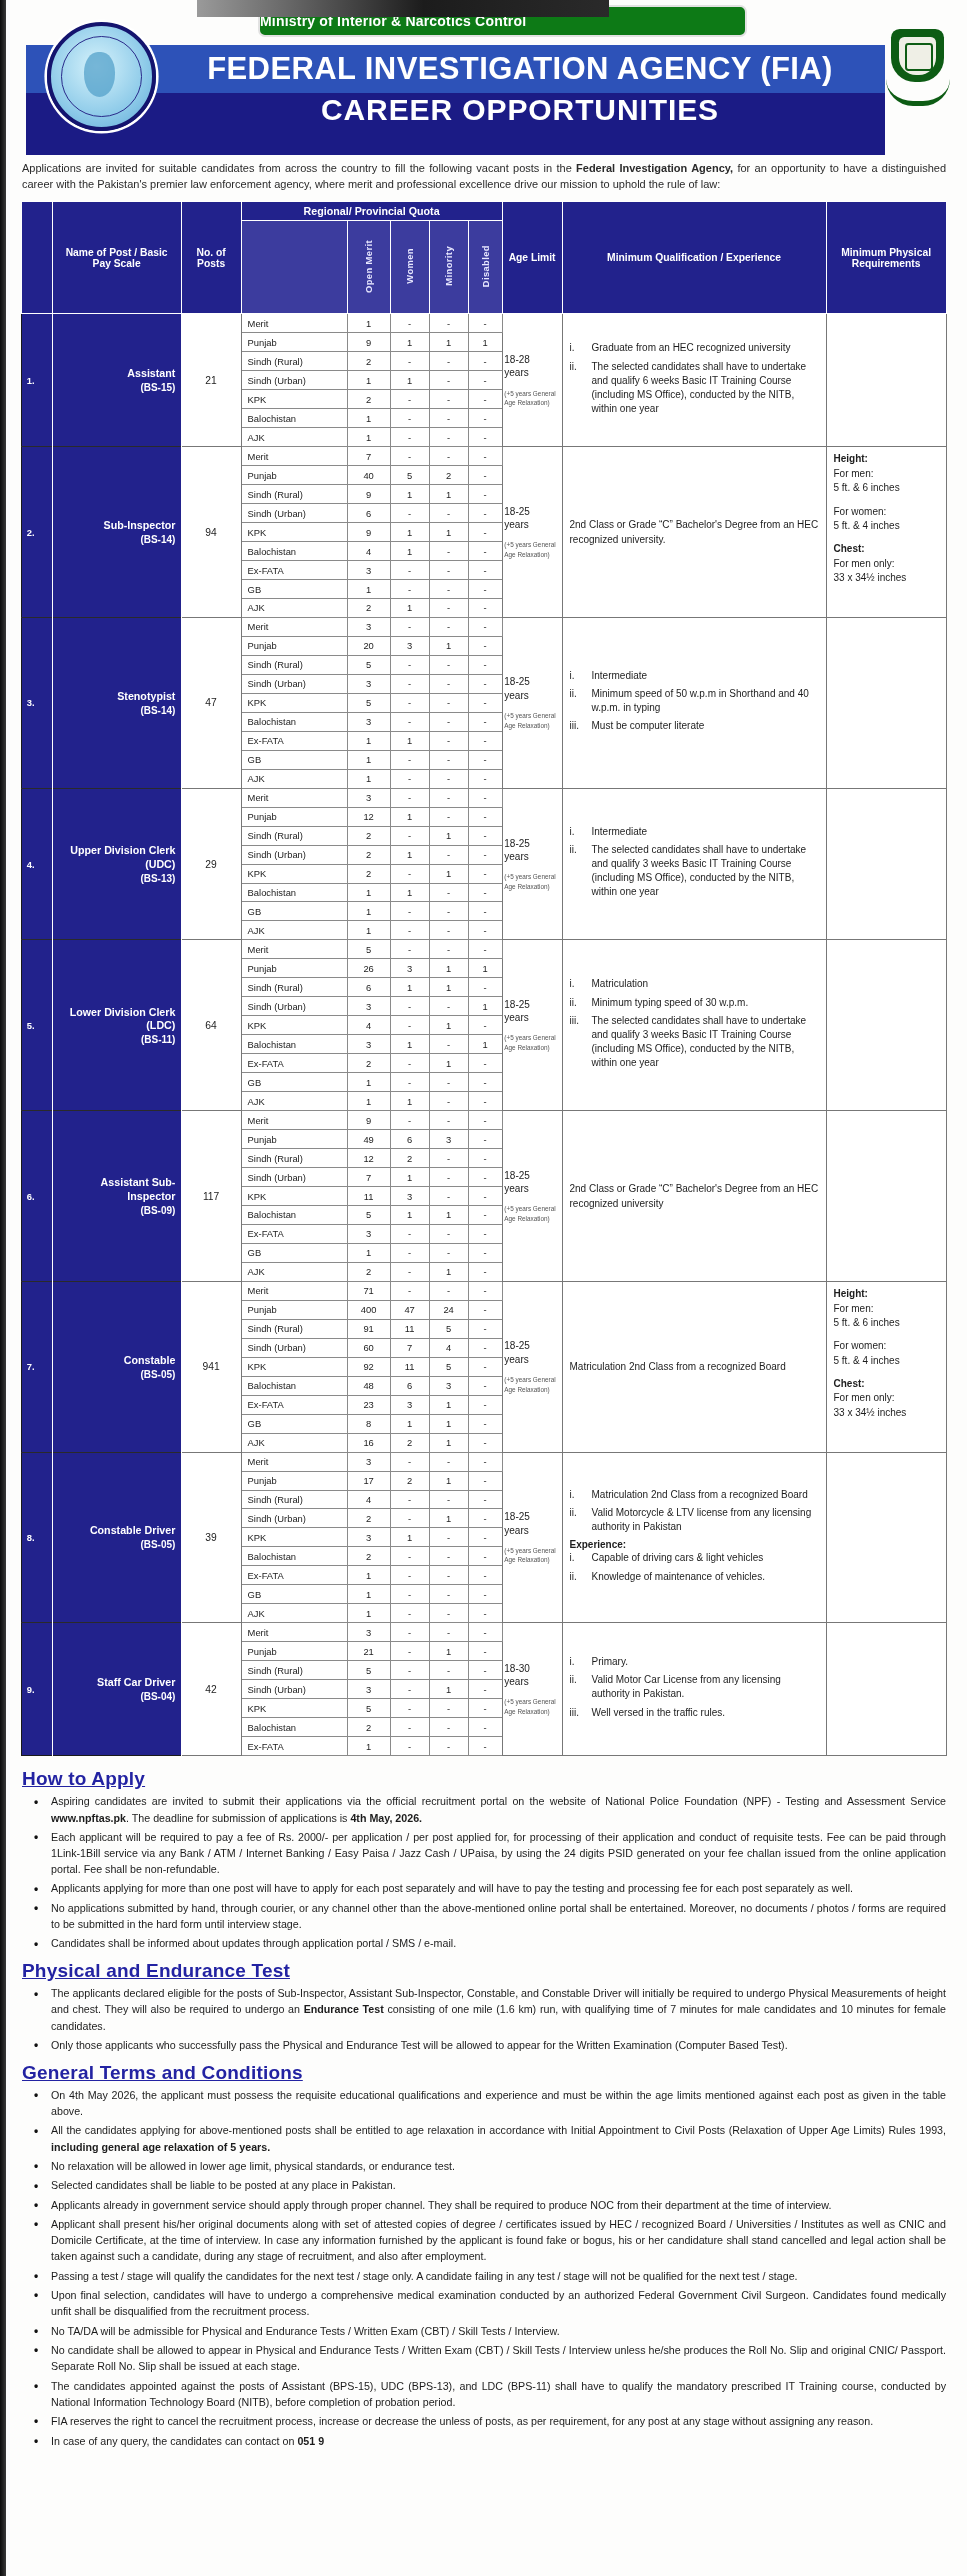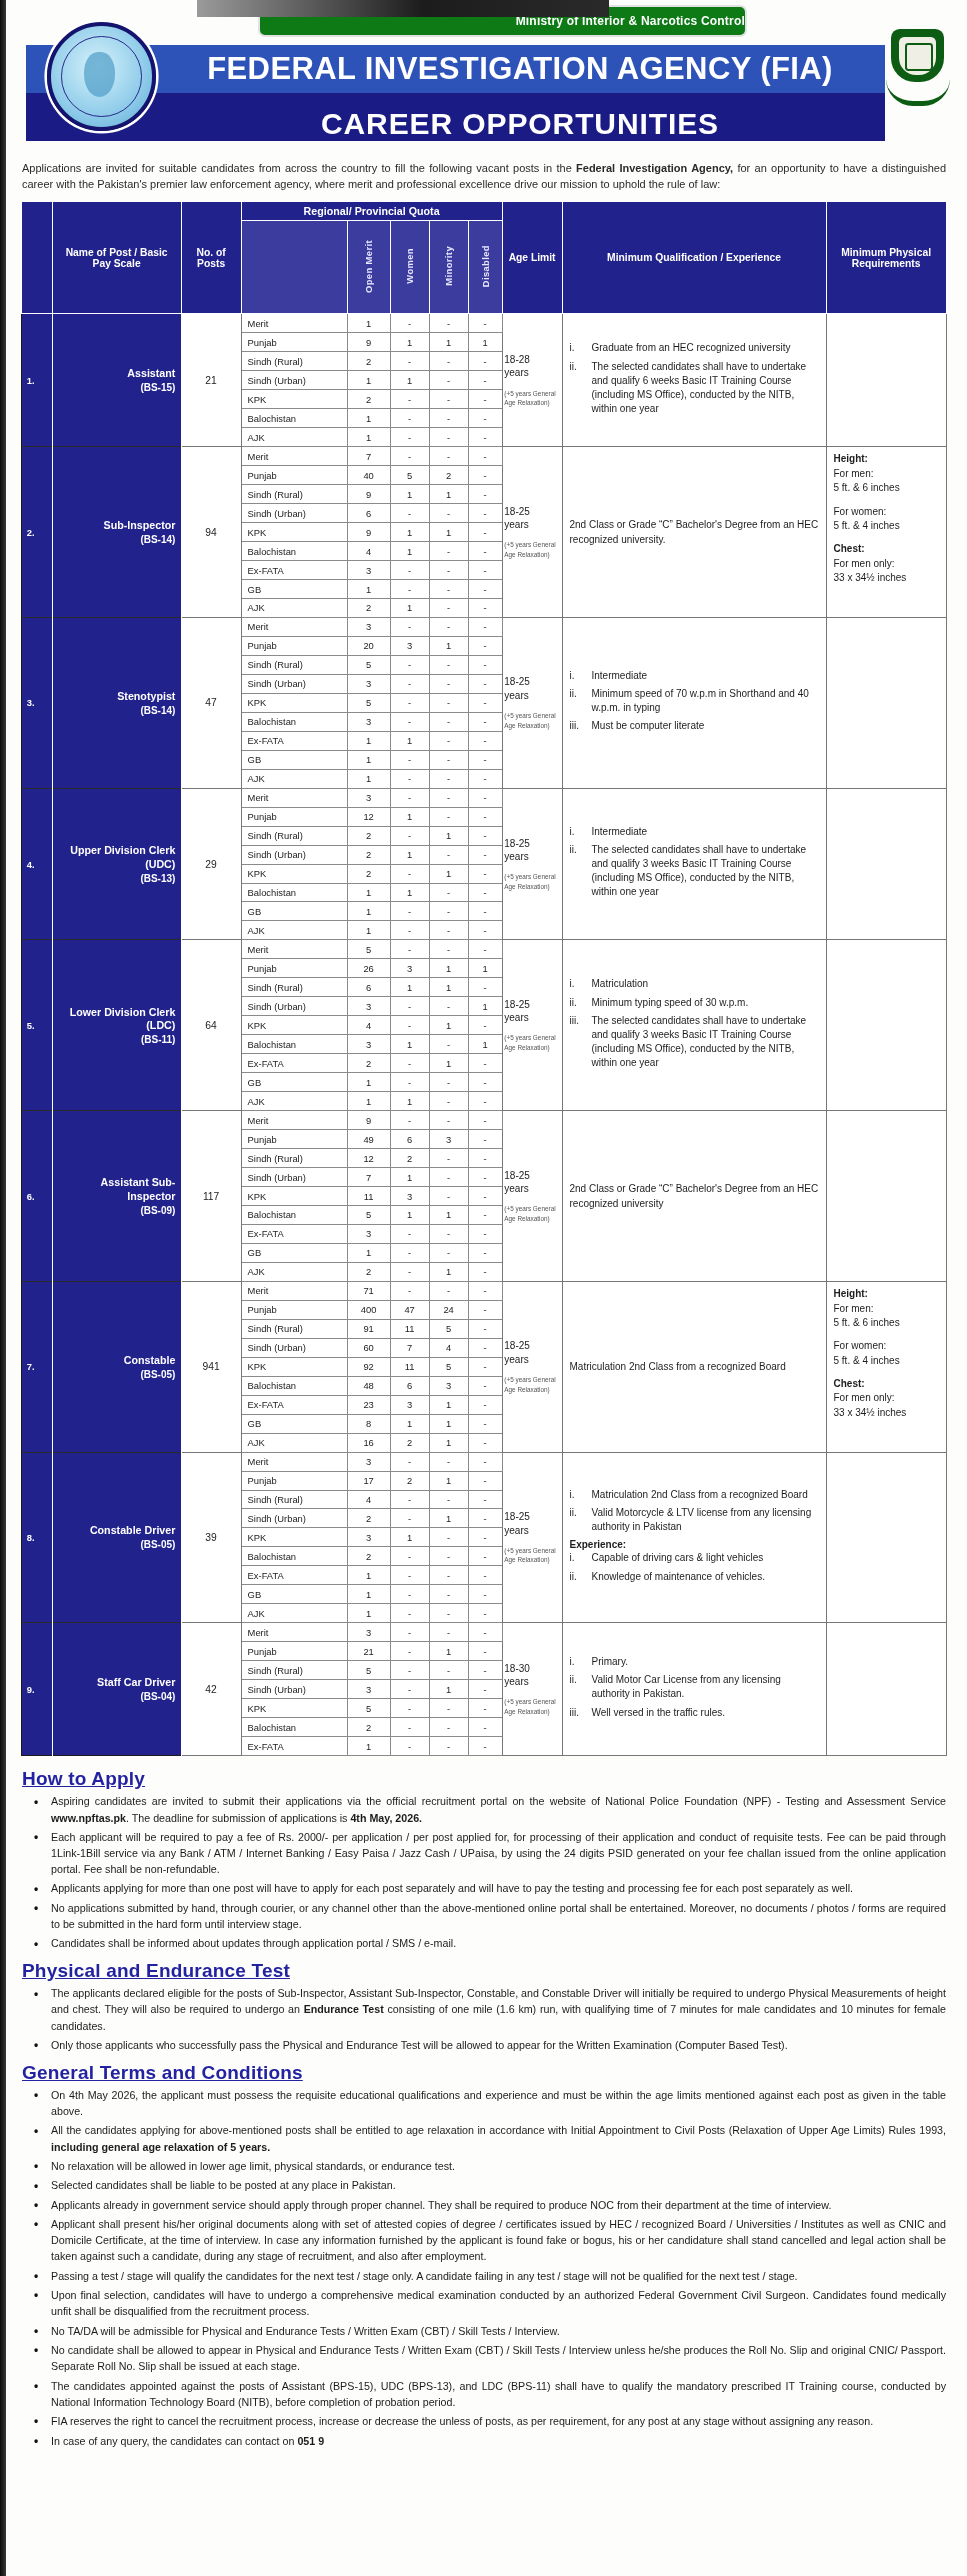--- a/index.html
+++ b/index.html
@@ -5,27 +5,27 @@
   html,body{margin:0;padding:0;background:#e9e9e9;font-family:"Liberation Sans",sans-serif;}
   .page{position:relative;width:968px;height:2576px;margin:0 auto;background:#fdfdfc;overflow:hidden;
         box-shadow:0 0 5.2px rgba(0,0,0,.4);}
   .page::before{content:"";position:absolute;left:0;top:0;bottom:0;width:6px;
         background:linear-gradient(90deg,#0a0a0a,#3a3a3a);z-index:5;}
   .scan-artifact{position:absolute;left:197px;top:0;width:412px;height:17px;
         background:linear-gradient(90deg,#9a9a9a,#1c1c1c 55%,#2a2a2a);z-index:4;}
   
   .header{position:relative;height:153px;}
   .green-banner{position:absolute;left:258px;top:5.2px;width:485px;height:27.5px;background:#0d7a16;
-        border:2.6px solid #e2e2e2;border-radius:6.9px;color:#fff;font-weight:bold;font-size:12px;
-        display:flex;align-items:center;justify-content:flex-end;letter-spacing:0.2px;z-index:3;}
+        border:2.6px solid #e2e2e2;border-radius:6.9px;color:#fff;font-weight:bold;font-size:14px;
+        display:flex;align-items:center;justify-content:flex-start;letter-spacing:0.2px;z-index:3;}
   .blue-band{position:absolute;left:26px;right:83px;top:45px;height:48px;background:#2d52b8;
         display:flex;align-items:center;justify-content:center;z-index:1;}
   .blue-band .t{color:#fff;font-weight:bold;font-size:31px;letter-spacing:0.4px;padding-left:129px;}
-  .navy-band{position:absolute;left:26px;right:83px;top:93px;height:48px;background:#1b1b85;
-        display:flex;align-items:flex-end;justify-content:center;z-index:1;}
+  .navy-band{position:absolute;left:26px;right:83px;top:93px;height:62px;background:#1b1b85;
+        display:flex;align-items:flex-start;justify-content:center;z-index:1;}
   .navy-band .t{color:#fff;font-weight:bold;font-size:30px;letter-spacing:0.9px;padding-left:129px;}
   .fia-logo{position:absolute;left:47px;top:22px;width:101px;height:101px;border-radius:50%;
         background:radial-gradient(circle at 45% 40%,#d6f2fb,#8ecbe9 60%,#5ea8d6);
         border:4.3px solid #14146e;z-index:3;box-shadow:0 0 0 2.6px #fff;}
   .fia-logo::before{content:"";position:absolute;left:10.3px;top:10.3px;right:10.3px;bottom:10.3px;
         border-radius:50%;border:1.7px solid #2a2a8a;}
   .fia-logo::after{content:"";position:absolute;left:33px;top:26px;width:31px;height:45px;
         background:#4d9cc7;border-radius:45% 45% 50% 50%;opacity:.7;}
   .pak-emblem{position:absolute;right:13.7px;top:24px;width:72px;height:86px;z-index:3;}
   .pak-emblem .crest{position:absolute;left:8.6px;top:5.2px;width:53px;height:53px;background:#0d5c14;
@@ -322,21 +322,21 @@
 years</div>
             <div class="nt">(+5 years General Age Relaxation)</div>
           </td>
           <td class="qual" rowspan="9">
             <div class="qrow">
               <span class="qn">i.</span>
               <span>Intermediate</span>
             </div>
             <div class="qrow">
               <span class="qn">ii.</span>
-              <span>Minimum speed of 70 w.p.m in Shorthand and 40 w.p.m. in typing</span>
+              <span>Minimum speed of 50 w.p.m in Shorthand and 40 w.p.m. in typing</span>
             </div>
             <div class="qrow">
               <span class="qn">iii.</span>
               <span>Must be computer literate</span>
             </div>
           </td>
           <td class="phys" rowspan="9"></td>
         </tr>
         <tr>
           <td class="region">Punjab</td>

